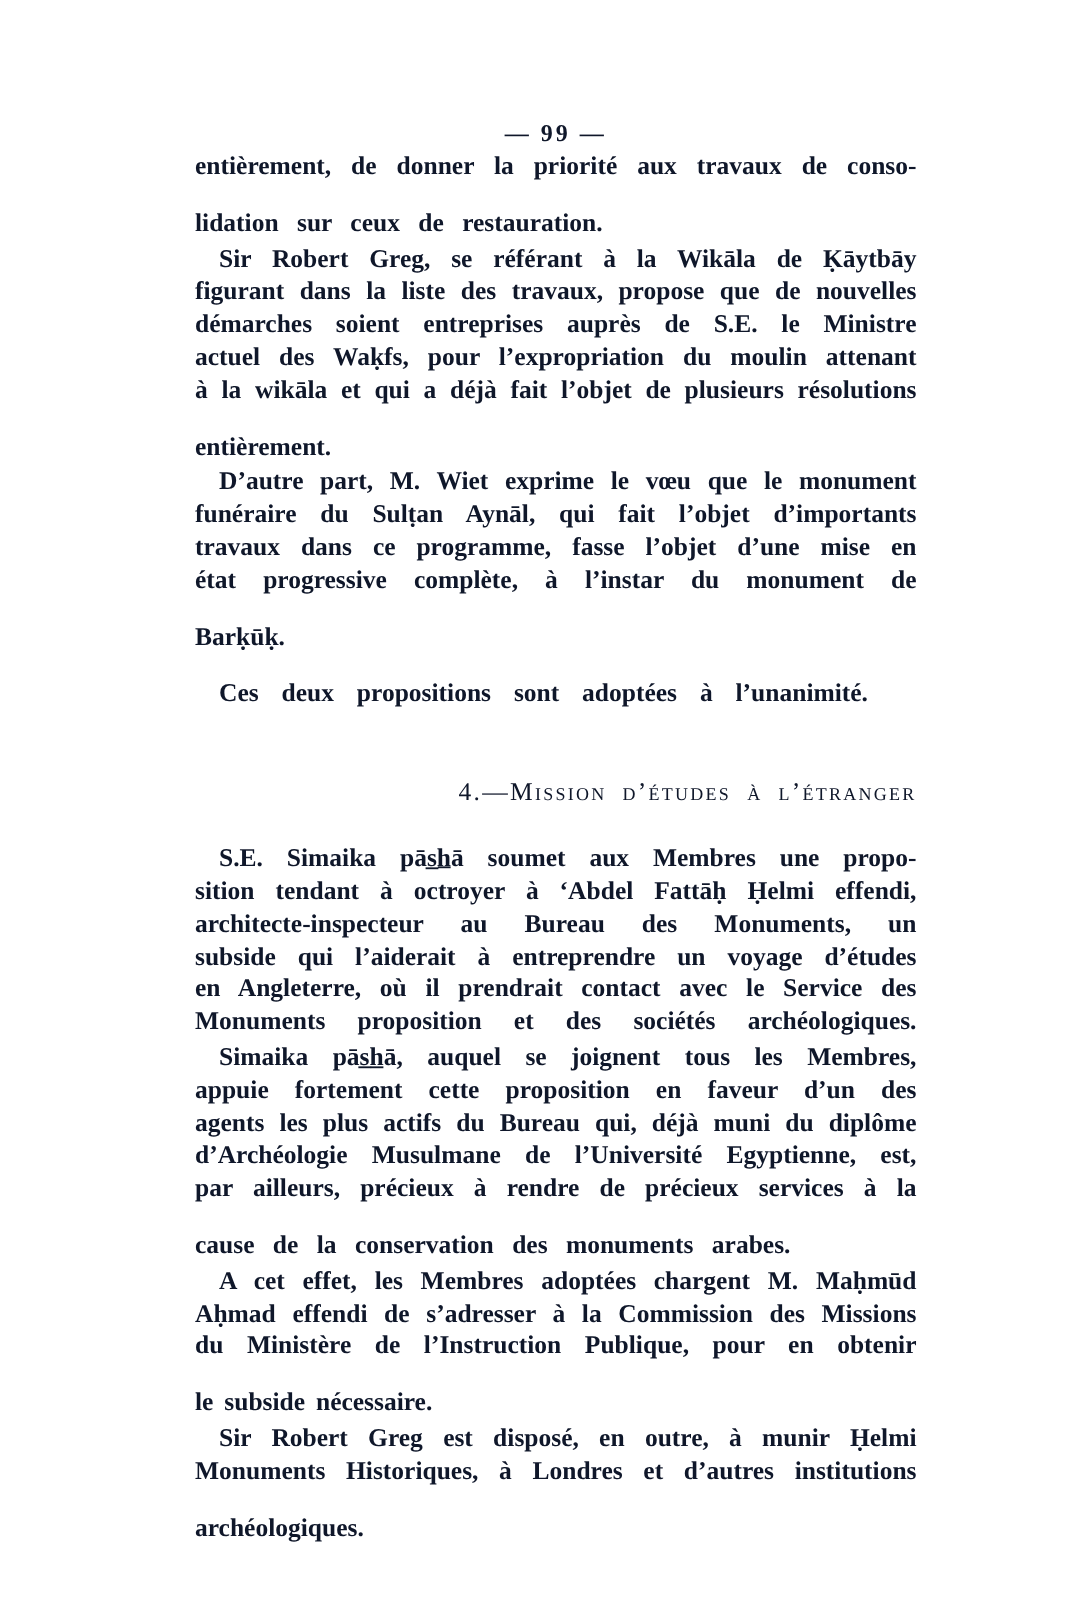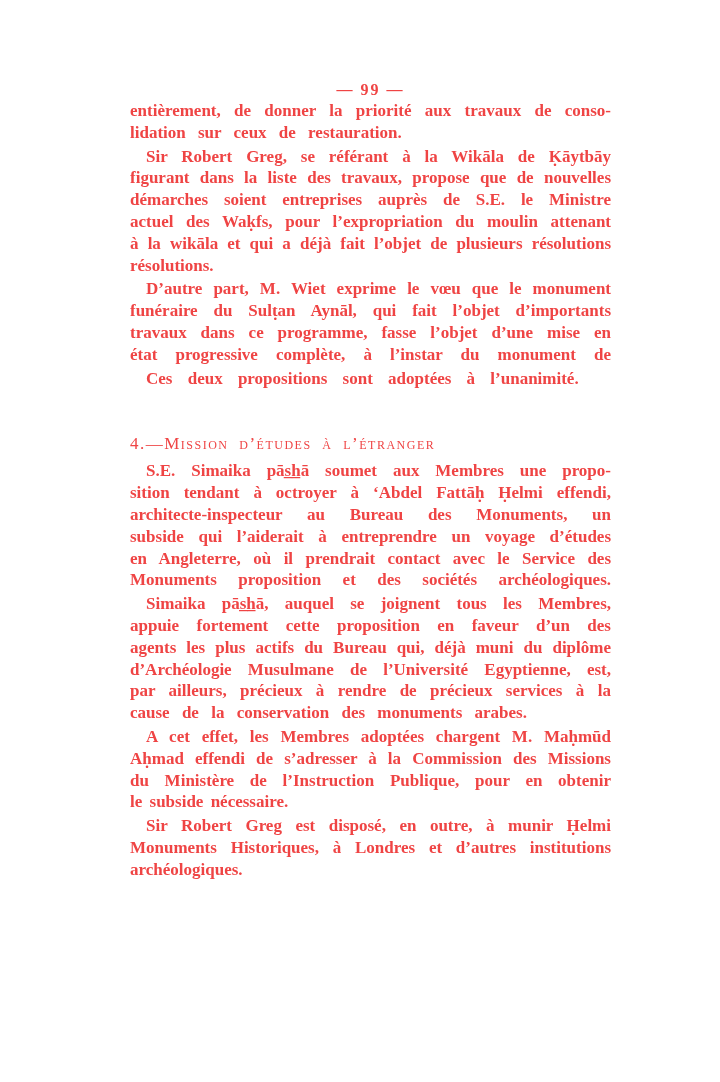--- a/index.html
+++ b/index.html
@@ -7,21 +7,21 @@
     padding: 0;
     background: #ffffff;
   }
   .sheet {
     position: relative;
     width: 720px;
     height: 1082px;
     background: #ffffff;
     overflow: hidden;
     font-family: "Liberation Serif", "DejaVu Serif", serif;
-    color: #ef4444;
+    color: #0f172a;
   }
   .column {
     position: absolute;
     left: 130px;
     top: 0;
     width: 481px;
   }
   .page-number {
     margin-top: 80px;
     text-align: center;
@@ -40,31 +40,32 @@
     text-align: justify;
     text-align-last: justify;
     white-space: nowrap;
   }
   .line.first-indent {
     text-indent: 16px;
   }
   .line.end {
     text-align: center;
     text-align-last: left;
+    margin-top: 16px;
   }
   .line.jend {
     text-align-last: justify;
   }
   .ws3 { word-spacing: 3px; }
   .ws8 { word-spacing: 8px; }
   .ws11 { word-spacing: 11px; }
   .section-heading {
     margin-top: 44px;
-    margin-bottom: 5px;
-    text-align: left;
+    margin-bottom: 22px;
+    text-align: right;
     font-size: 17px;
     line-height: 22px;
     font-variant: small-caps;
     letter-spacing: 1.5px;
     word-spacing: 5px;
   }
 </style>
 </head>
 <body>
 
@@ -77,28 +78,29 @@
       <div class="line">entièrement, de donner la priorité aux travaux de conso-</div>
       <div class="line end ws8">lidation sur ceux de restauration.</div>
     </div>
 
     <div class="para">
       <div class="line first-indent">Sir Robert Greg, se référant à la Wikāla de Ḳāytbāy</div>
       <div class="line">figurant dans la liste des travaux, propose que de nouvelles</div>
       <div class="line">démarches soient entreprises auprès de S.E. le Ministre</div>
       <div class="line">actuel des Waḳfs, pour l’expropriation du moulin attenant</div>
       <div class="line">à la wikāla et qui a déjà fait l’objet de plusieurs résolutions</div>
-      <div class="line end">résolutions.</div>
+      <div class="line end">entièrement.</div>
     </div>
 
     <div class="para">
       <div class="line first-indent">D’autre part, M. Wiet exprime le vœu que le monument</div>
       <div class="line">funéraire du Sulṭan Aynāl, qui fait l’objet d’importants</div>
       <div class="line">travaux dans ce programme, fasse l’objet d’une mise en</div>
       <div class="line">état progressive complète, à l’instar du monument de</div>
+      <div class="line end">Barḳūḳ.</div>
     </div>
 
     <div class="para">
       <div class="line first-indent end ws11">Ces deux propositions sont adoptées à l’unanimité.</div>
     </div>
 
     <div class="section-heading">4.—Mission d’études à l’étranger</div>
 
     <div class="para">
       <div class="line first-indent">S.E. Simaika pās̲h̲ā soumet aux Membres une propo-</div>

